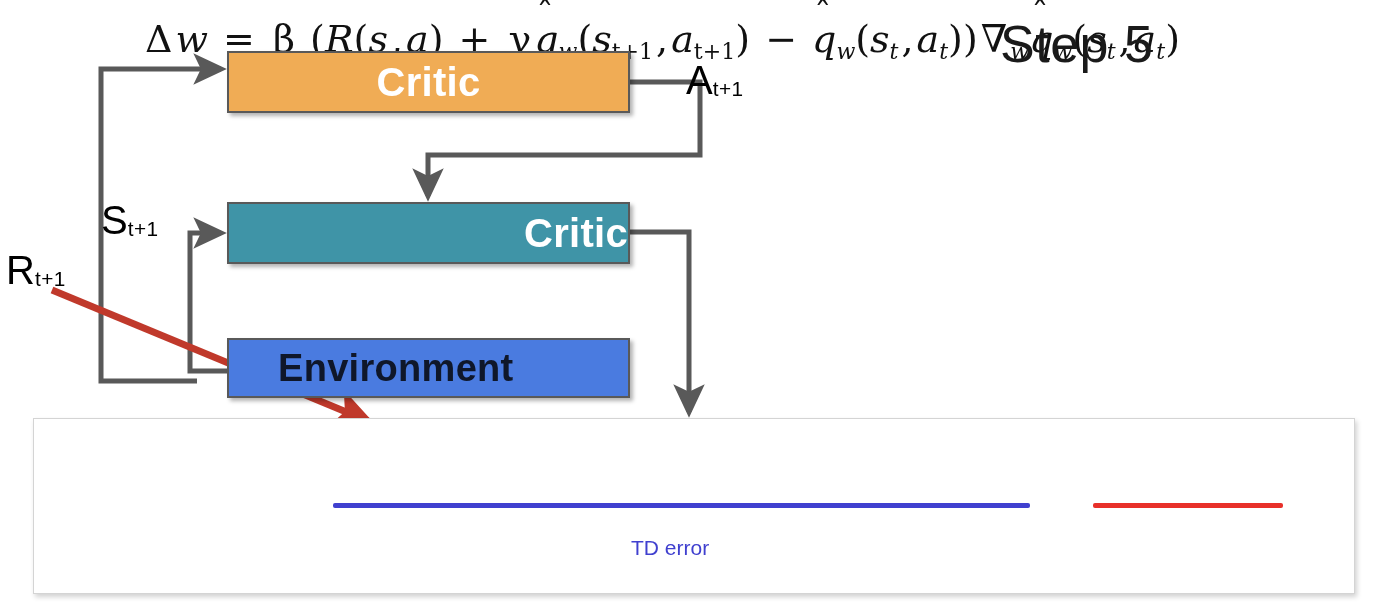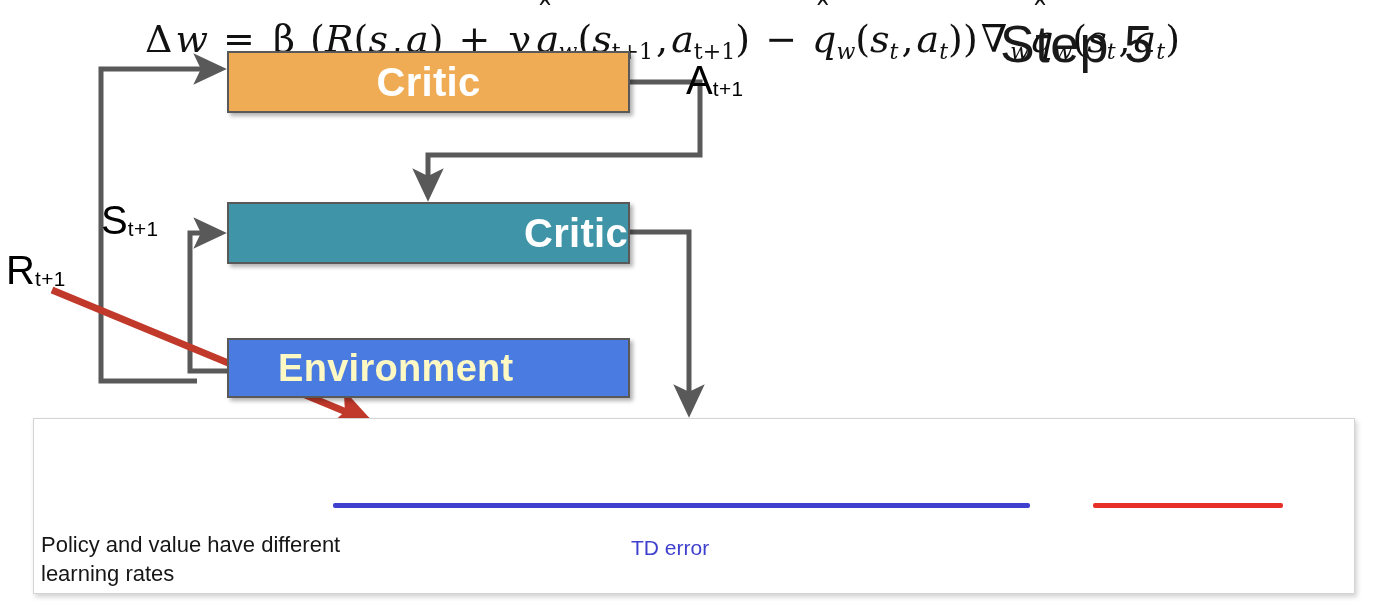--- a/index.html
+++ b/index.html
@@ -176,21 +176,21 @@
   </svg>
 
   <div class="node-box" id="box-actor" style="background: rgb(240, 172, 85); border-color: rgb(89, 89, 89); color: rgb(255, 255, 255);">
     <span>Critic</span>
   </div>
 
   <div class="node-box" id="box-critic" style="background: rgb(63, 148, 167); border-color: rgb(89, 89, 89); color: rgb(255, 255, 255);">
     <span>Critic</span>
   </div>
 
-  <div class="node-box" id="box-environment" style="background: rgb(74, 123, 224); border-color: rgb(89, 89, 89); color: #fef9c3;">
+  <div class="node-box" id="box-environment" style="background: rgb(74, 123, 224); border-color: rgb(89, 89, 89); color: #0f172a;">
     <span>Environment</span>
   </div>
 
   <div class="edge-label" id="label-r">
     <span>R</span><sub>t+1</sub>
   </div>
 
   <div class="edge-label" id="label-s">
     <span>S</span><sub>t+1</sub>
   </div>
@@ -211,15 +211,14 @@
     <span class="op">+</span>
     <span class="op">γ</span><span class="q-hat">q</span><sub>w</sub><span class="paren">(</span><span class="it">s</span><sub><span class="num">t+1</span></sub><span class="op">,</span><span class="it">a</span><sub><span class="num">t+1</span></sub><span class="paren">)</span>
     <span class="op">−</span>
     <span class="q-hat">q</span><sub>w</sub><span class="paren">(</span><span class="it">s</span><sub>t</sub><span class="op">,</span><span class="it">a</span><sub>t</sub><span class="paren">)</span><span class="paren">)</span><span class="op">∇</span><sub>w</sub><span class="q-hat">q</span><sub>w</sub><span class="paren">(</span><span class="it">s</span><sub>t</sub><span class="op">,</span><span class="it">a</span><sub>t</sub><span class="paren">)</span>
   </div>
 
   <div class="underline-bar" id="bar-td" style="background: rgb(64, 64, 207);"></div>
   <div class="underline-bar" id="bar-grad" style="background: rgb(232, 48, 42);"></div>
 
   <div class="bar-caption" id="caption-td" style="color: rgb(64, 64, 207);">TD error</div>
-  <div id="caption-note">Policy and value have different learning rates</div>
 
 </div>
 
 </body></html>

